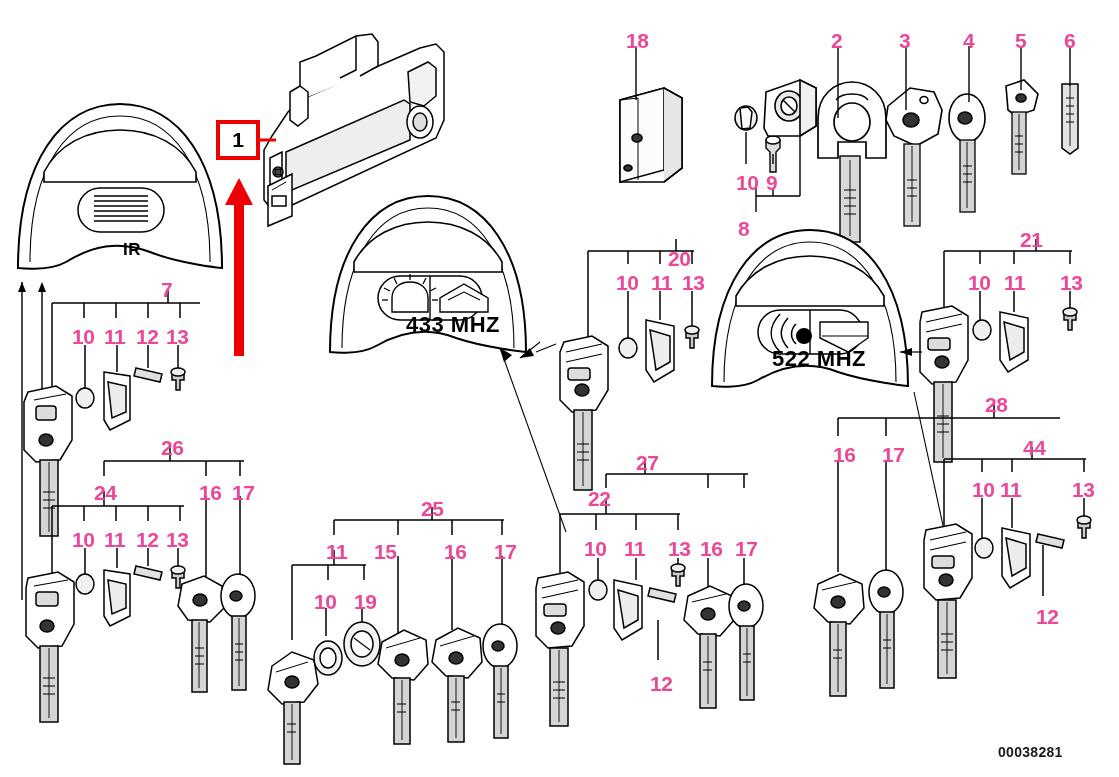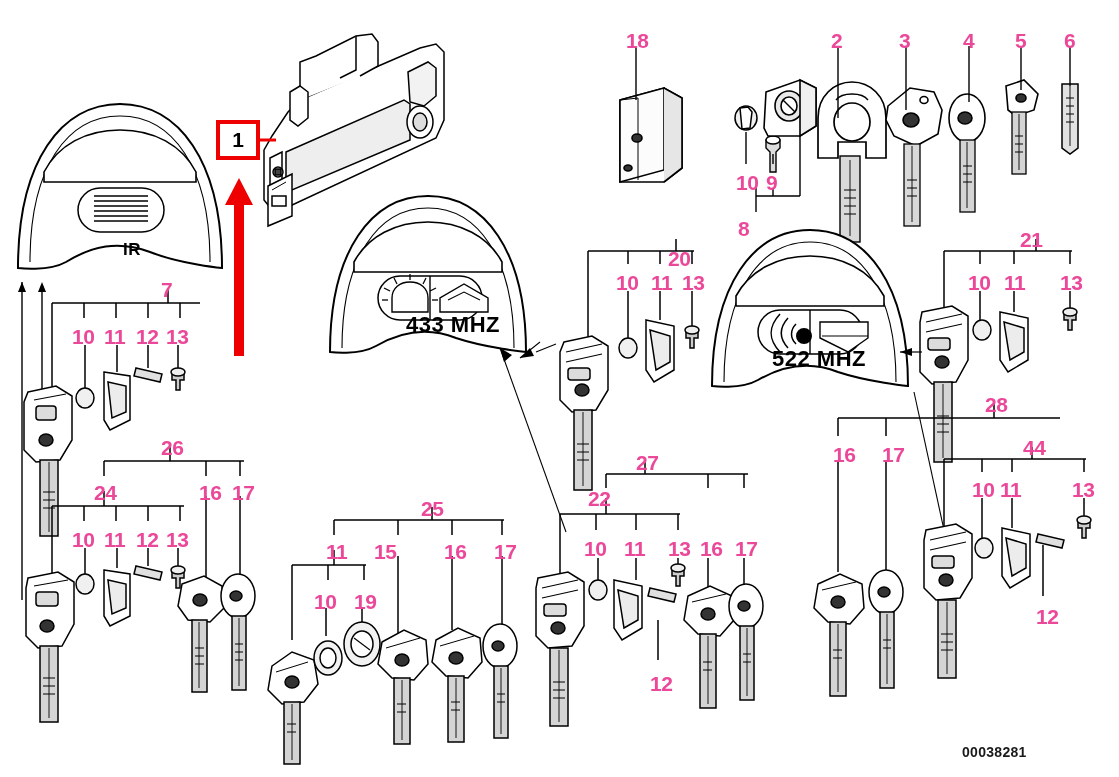--- a/index.html
+++ b/index.html
@@ -33,21 +33,21 @@
   }
   .ir-label{
     position:absolute;
     font-family:"Liberation Sans", sans-serif;
     font-weight:bold;
     font-size:17px;
     letter-spacing:0.5px;
   }
   .watermark{
     position:absolute;
-    left:962px;top:744px;
+    left:998px;top:744px;
     font-family:"Liberation Sans", sans-serif;
     font-size:14px;
     font-weight:bold;
     color:#1a1a1a;
     letter-spacing:0.3px;
   }
   .callout-box{
     position:absolute;
     box-sizing:border-box;
     border:4px solid #ee0000;

